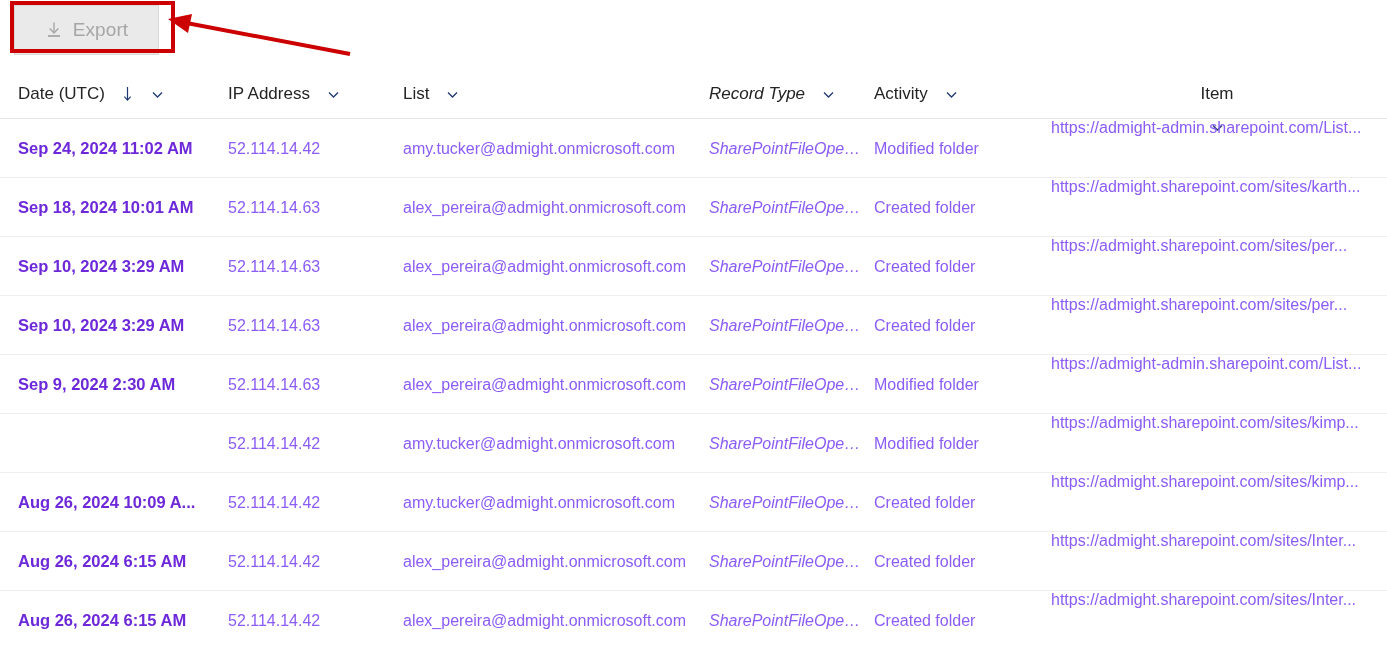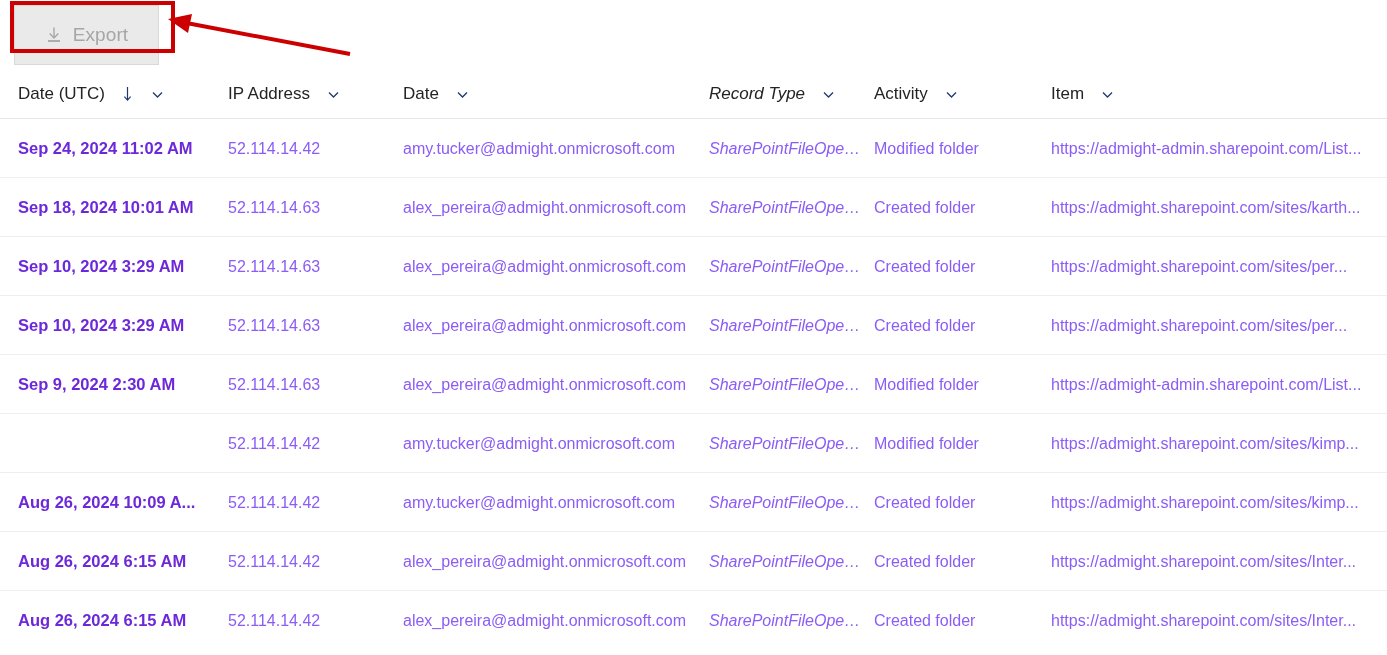--- a/index.html
+++ b/index.html
@@ -25,21 +25,21 @@
     position: absolute;
     left: 0; top: 0;
     width: 1387px;
     height: 60px;
   }
   .export-button {
     position: absolute;
     left: 14px;
     top: 5px;
     width: 145px;
-    height: 60px;
+    height: 50px;
     background: #eaeaea;
     border: 1px solid #d9d9d9;
     display: flex;
     align-items: center;
     justify-content: center;
     gap: 10px;
     cursor: default;
   }
   .export-icon {
     width: 18px;
@@ -130,21 +130,21 @@
     display: block;
     width: 100%;
   }
 
   
   .c-date     { left: 18px;   width: 196px; }
   .c-ip       { left: 228px;  width: 160px; }
   .c-user     { left: 403px;  width: 295px; }
   .c-record   { left: 709px;  width: 152px; font-style: italic; }
   .c-activity { left: 874px;  width: 165px; }
-  .c-item     { left: 1051px; width: 336px; padding-right: 4px; }
+  .c-item     { left: 1051px; width: 336px; padding-right: 4px; flex-direction: column; }
 </style>
 </head>
 <body>
 
 <div id="app">
 
   <div class="toolbar">
 
     <div class="export-button">
       <span class="export-icon-wrap">
@@ -182,21 +182,21 @@
       </div>
 
       <div class="th c-ip">
         <span class="th-label">IP Address</span>
         <svg class="chev" viewBox="0 0 15 15">
           <path d="M3 5.5 L7.5 10 L12 5.5" stroke="#1f3a6e" stroke-width="1.3" fill="none"></path>
         </svg>
       </div>
 
       <div class="th c-user">
-        <span class="th-label">Date</span>
+        <span class="th-label">List</span>
         <svg class="chev" viewBox="0 0 15 15">
           <path d="M3 5.5 L7.5 10 L12 5.5" stroke="#1f3a6e" stroke-width="1.3" fill="none"></path>
         </svg>
       </div>
 
       <div class="th c-record">
         <span class="th-label">Record Type</span>
         <svg class="chev" viewBox="0 0 15 15">
           <path d="M3 5.5 L7.5 10 L12 5.5" stroke="#1f3a6e" stroke-width="1.3" fill="none"></path>
         </svg>

